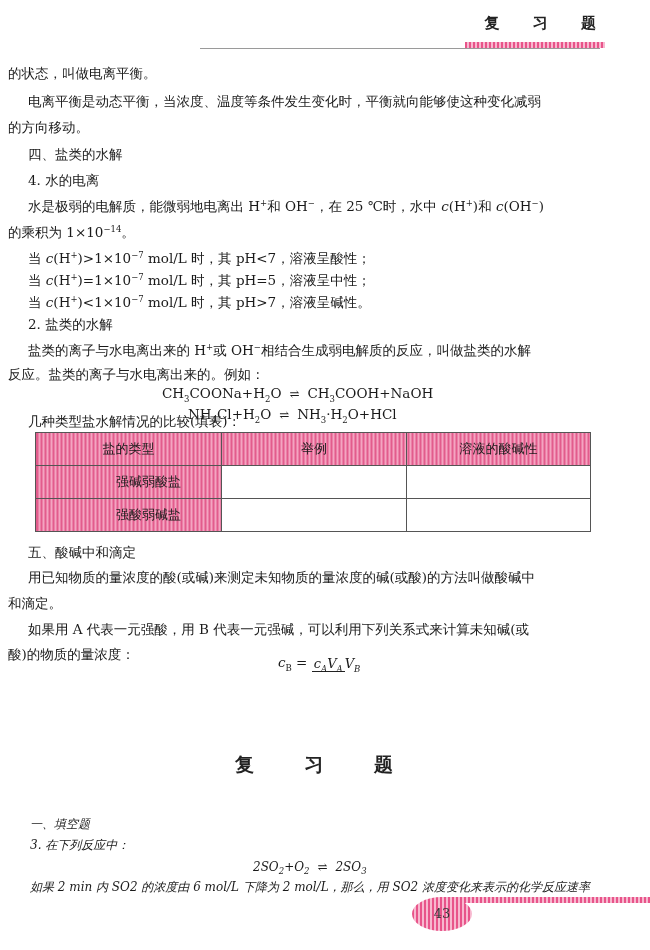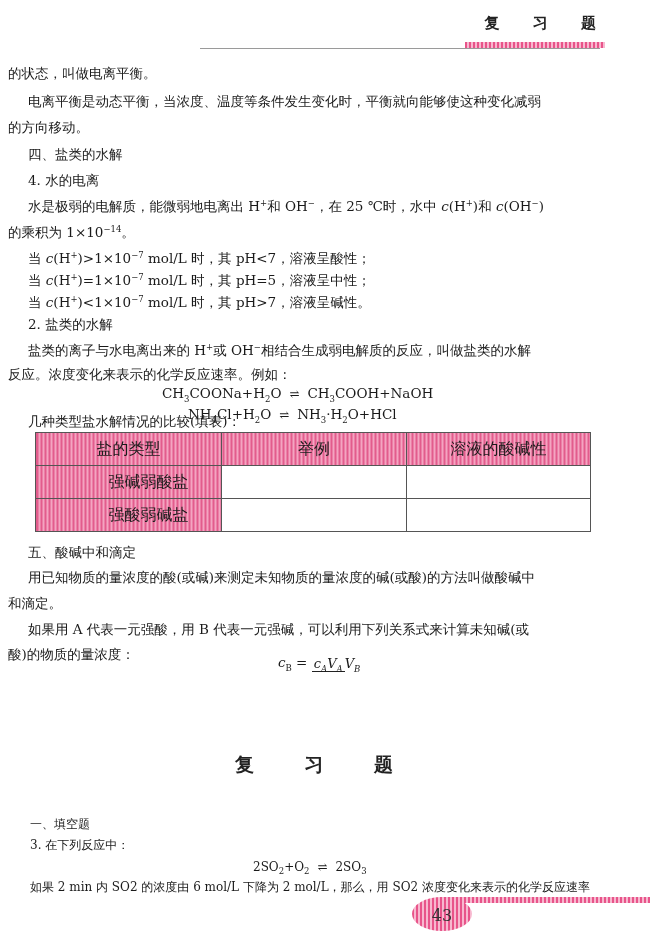--- a/index.html
+++ b/index.html
@@ -9,32 +9,32 @@
   .header-title { right:40px; top:14px; font-family:"DejaVu Sans","Liberation Sans",sans-serif; font-weight:bold; font-size:15px; letter-spacing:14px; color:#222; }
   .header-rule { left:200px; top:48px; width:400px; height:1px; background:#9a9a9a; }
   .stripe { background: repeating-linear-gradient(90deg,#e8548a 0 2px,#f7b8cf 2px 4px); }
   .header-stripe { left:465px; top:42px; width:140px; height:6px; }
   .line { left:0; font-size:13.5px; line-height:20px; white-space:nowrap; }
   .ind { padding-left:28px; }
   .noind { padding-left:8px; }
   sup, sub { font-size:8.5px; line-height:0; }
   .eq { font-size:13.5px; white-space:nowrap; }
   .arrow { display:inline-block; width:26px; text-align:center; font-size:12px; }
-  table.cmp { position:absolute; left:35px; top:432px; width:556px; border-collapse:collapse; font-family:"DejaVu Sans","Liberation Sans",sans-serif; font-size:16px; }
+  table.cmp { position:absolute; left:35px; top:432px; width:556px; border-collapse:collapse; font-family:"DejaVu Sans","Liberation Sans",sans-serif; font-size:13px; }
   table.cmp td, table.cmp th { border:1px solid #555; height:32px; padding:0; text-align:center; font-weight:normal; }
   table.cmp th { background: repeating-linear-gradient(90deg,#e25c8c 0 2px,#f4a5c1 2px 4px); }
   table.cmp td.type { background: repeating-linear-gradient(90deg,#e25c8c 0 2px,#f4a5c1 2px 4px); padding-left:40px; text-align:center; }
   table.cmp .c1 { width:185px; } table.cmp .c2 { width:184px; }
   .frac { display:inline-flex; flex-direction:row; align-items:center; vertical-align:middle; font-style:italic; font-size:13px;text-align:center; }
   .frac .num { border-bottom:1px solid #222; padding:0 2px; }
   .section-title { left:0; width:650px; top:752px; text-align:center; font-family:"DejaVu Sans","Liberation Sans",sans-serif; font-weight:bold; font-size:19px; letter-spacing:22px; color:#222; }
-  .small { font-size:12px; line-height:18px; }
+  .small { font-size:12px; line-height:18px;font-style:italic; }
   .page-oval { left:412px; top:897px; width:60px; height:34px; border-radius:50%; }
   .page-tail { left:440px; top:897px; width:210px; height:6px; }
-  .page-num { left:412px; top:906px; width:60px; text-align:center; font-size:16px; color:#333; }
+  .page-num { left:412px; top:906px; width:60px; text-align:center; font-size:13px; color:#333; }
 </style>
 </head>
 <body>
 
 <div class="abs header-title">复 习 题</div>
 <div class="abs header-stripe stripe"></div>
 <div class="abs header-rule"></div>
 
 <div class="abs line noind" style="top:63px">的状态，叫做电离平衡。</div>
 <div class="abs line ind" style="top:91px">电离平衡是动态平衡，当浓度、温度等条件发生变化时，平衡就向能够使这种变化减弱</div>
@@ -56,21 +56,21 @@
   <span>当 </span><i>c</i>(H<sup>+</sup>)<span>=</span><span>1×10</span><sup>−7</sup><span> mol/L 时，其 pH=5，溶液呈中性；</span>
 </div>
 <div class="abs line ind" style="top:292px">
   <span>当 </span><i>c</i>(H<sup>+</sup>)<span>&lt;</span><span>1×10</span><sup>−7</sup><span> mol/L 时，其 pH&gt;7，溶液呈碱性。</span>
 </div>
 
 <div class="abs line ind" style="top:314px">2. 盐类的水解</div>
 <div class="abs line ind" style="top:340px">
   <span>盐类的离子与水电离出来的 H</span><sup>+</sup><span>或 OH</span><sup>−</sup><span>相结合生成弱电解质的反应，叫做盐类的水解</span>
 </div>
-<div class="abs line noind" style="top:364px">反应。浓度变化来表示的化学反应速率。例如：</div>
+<div class="abs line noind" style="top:364px">反应。盐类的离子与水电离出来的。例如：</div>
 
 <div class="abs eq" style="left:162px; top:385px">CH<sub>3</sub>COONa+H<sub>2</sub>O<span class="arrow">⇌</span>CH<sub>3</sub>COOH+NaOH</div>
 <div class="abs eq" style="left:188px; top:406px">NH<sub>4</sub>Cl+H<sub>2</sub>O<span class="arrow">⇌</span>NH<sub>3</sub>·H<sub>2</sub>O+HCl</div>
 
 <div class="abs line ind" style="top:410px; top:411px; margin-top:0;">几种类型盐水解情况的比较(填表)：</div>
 
 <table class="cmp">
   <tbody>
       <tr>
     <th class="c1">盐的类型</th>

